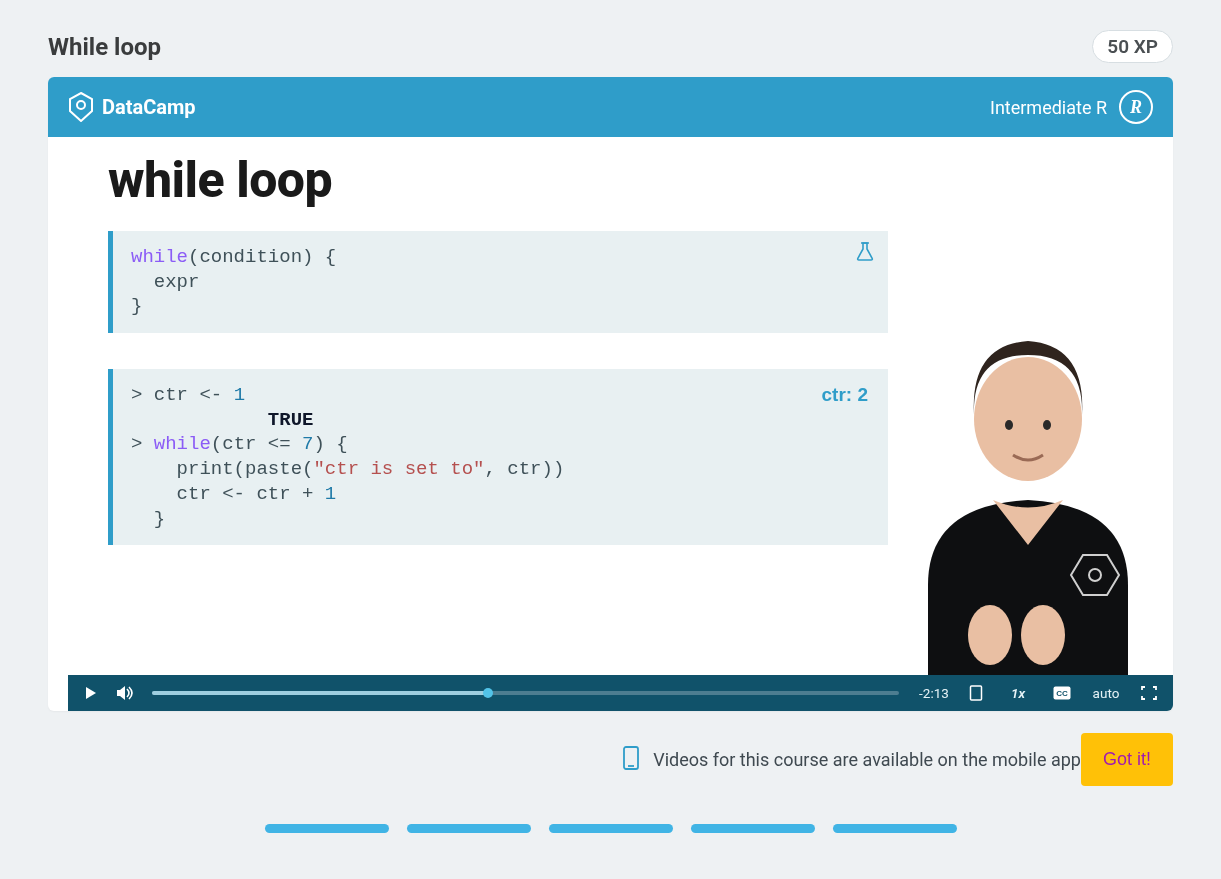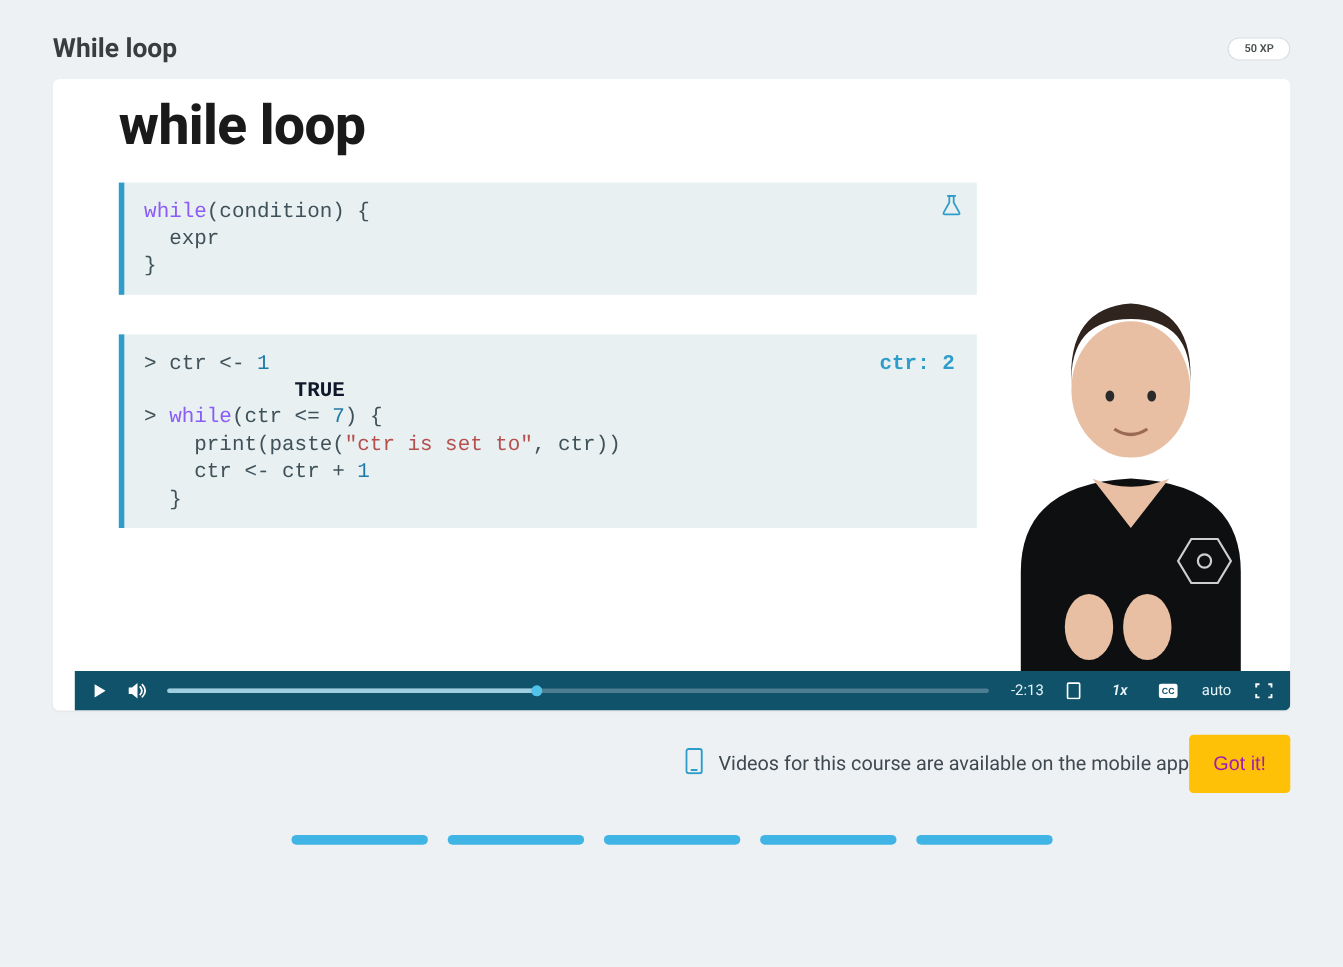--- a/index.html
+++ b/index.html
@@ -10,33 +10,33 @@
     --code-border:#2f9dc9;
     --text:#2b2c2d;
     --muted:#5e6a71;
     --yellow:#ffc107;
     --pill-bg:#eef1f3;
   }
   html,body{margin:0;padding:0;background:var(--bg);font-family:-apple-system,BlinkMacSystemFont,"Segoe UI",Roboto,"Helvetica Neue",Arial,sans-serif;color:var(--text);}
   .page{max-width:1125px;margin:0 auto;padding:30px 48px 0 48px;}
   .top-row{display:flex;justify-content:space-between;align-items:center;margin-bottom:14px;}
   .title{font-size:24px;font-weight:700;color:#3a3c3d;}
-  .xp-badge{background:#fff;border:1px solid #d7dee2;border-radius:18px;padding:4px 14px;font-size:10px;font-weight:600;color:#4a4f52;}
+  .xp-badge{background:#fff;border:1px solid #d7dee2;border-radius:18px;padding:4px 14px;font-size:19px;font-weight:600;color:#4a4f52;}
   .video-frame{background:#fff;border-radius:6px;overflow:hidden;box-shadow:0 1px 2px rgba(0,0,0,.04);position:relative;}
   .video-header{background:var(--header-blue);height:60px;display:flex;align-items:center;justify-content:space-between;padding:0 20px;color:#fff;}
   .brand{display:flex;align-items:center;gap:8px;font-weight:700;font-size:20px;}
   .brand-icon svg{display:block;}
   .course-label{display:flex;align-items:center;gap:12px;font-size:18px;font-weight:400;}
   .course-r{width:30px;height:30px;border:2.3px solid #fff;border-radius:50%;display:flex;align-items:center;justify-content:center;font-weight:900;font-family:Georgia, 'Times New Roman', serif;font-style:italic;font-size:18px;background:var(--header-blue);}
   .slide-area{position:relative;background:#fff;min-height:538px;}
   .slide-content{padding:14px 50px 10px 60px;max-width:780px;}
   .slide-title{font-size:50px;font-weight:800;letter-spacing:-.5px;color:#1a1a1a;margin:0 0 22px 0;}
   .code-box{position:relative;background:var(--code-bg);border-left:5px solid var(--code-border);padding:14px 20px 14px 18px;font-family:"SFMono-Regular",Consolas,"Liberation Mono",Menlo,monospace;font-size:19px;line-height:1.3;white-space:pre;color:#3f5159;margin-bottom:36px;}
   .code-box .flask{position:absolute;top:10px;right:14px;color:var(--header-blue);}
-  .code-box .side-label{position:absolute;top:14px;right:20px;color:var(--header-blue);font-weight:700;font-family:Liberation Mono, monospace;font-size:19px;}
+  .code-box .side-label{position:absolute;top:14px;right:20px;color:var(--header-blue);font-weight:700;font-family:Liberation Sans, sans-serif;font-size:19px;}
   .tok-kw{color:#8b5cf6;}
   .tok-num{color:#1f7aa8;}
   .tok-str{color:#b5504f;}
   .tok-true{color:#0f172a;font-weight:700;}
   .presenter{position:absolute;right:0;bottom:0;width:300px;height:360px;}
   .controls{background:var(--dark-blue);height:36px;display:flex;align-items:center;gap:18px;padding:0 16px;color:#e6f3f7;font-size:13.5px;margin-left:20px;}
   .ctrl-btn{display:flex;align-items:center;justify-content:flex-end;cursor:pointer;color:#fde047;}
   .progress{flex:1;height:4px;background:#4d7d90;border-radius:2px;position:relative;}
   .progress-fill{position:absolute;left:0;top:0;height:100%;width:45%;background:#9ecedf;border-radius:2px;}
   .progress-knob{position:absolute;left:45%;top:50%;transform:translate(-50%,-50%);width:10px;height:10px;background:#52c3e8;border-radius:50%;}
@@ -52,20 +52,35 @@
 </head>
 <body>
 
 <div class="page">
   <div class="top-row">
     <div class="title">While loop</div>
     <div class="xp-badge">50 XP</div>
   </div>
 
   <div class="video-frame">
+    <div class="video-header">
+      <div class="brand">
+        <span class="brand-icon">
+          <svg width="26" height="30" viewBox="0 0 26 30" fill="none">
+              <path d="M13 1 L24 7 V19 L13 29 L2 19 V7 Z" stroke="#fff" stroke-width="2" fill="none"></path>
+              <circle cx="13" cy="13" r="4" stroke="#fff" stroke-width="2" fill="none"></circle>
+            </svg>
+        </span>
+        <span>DataCamp</span>
+      </div>
+      <div class="course-label">
+        <span>Intermediate R</span>
+        <span class="course-r">R</span>
+      </div>
+    </div>
 
     <div class="slide-area">
       <div class="slide-content">
         <h1 class="slide-title">while loop</h1>
 
         <div class="code-box"><span class="flask"><svg width="18" height="20" viewBox="0 0 18 20">
                 <path d="M7 2 H11 V8 L16 17 Q17 19 15 19 H3 Q1 19 2 17 L7 8 Z" fill="none" stroke="currentColor" stroke-width="1.6"></path>
                 <line x1="5" y1="2" x2="13" y2="2" stroke="currentColor" stroke-width="1.6"></line>
               </svg></span><span class="tok-kw">while</span><span>(condition) {</span>
   <span>expr</span>

